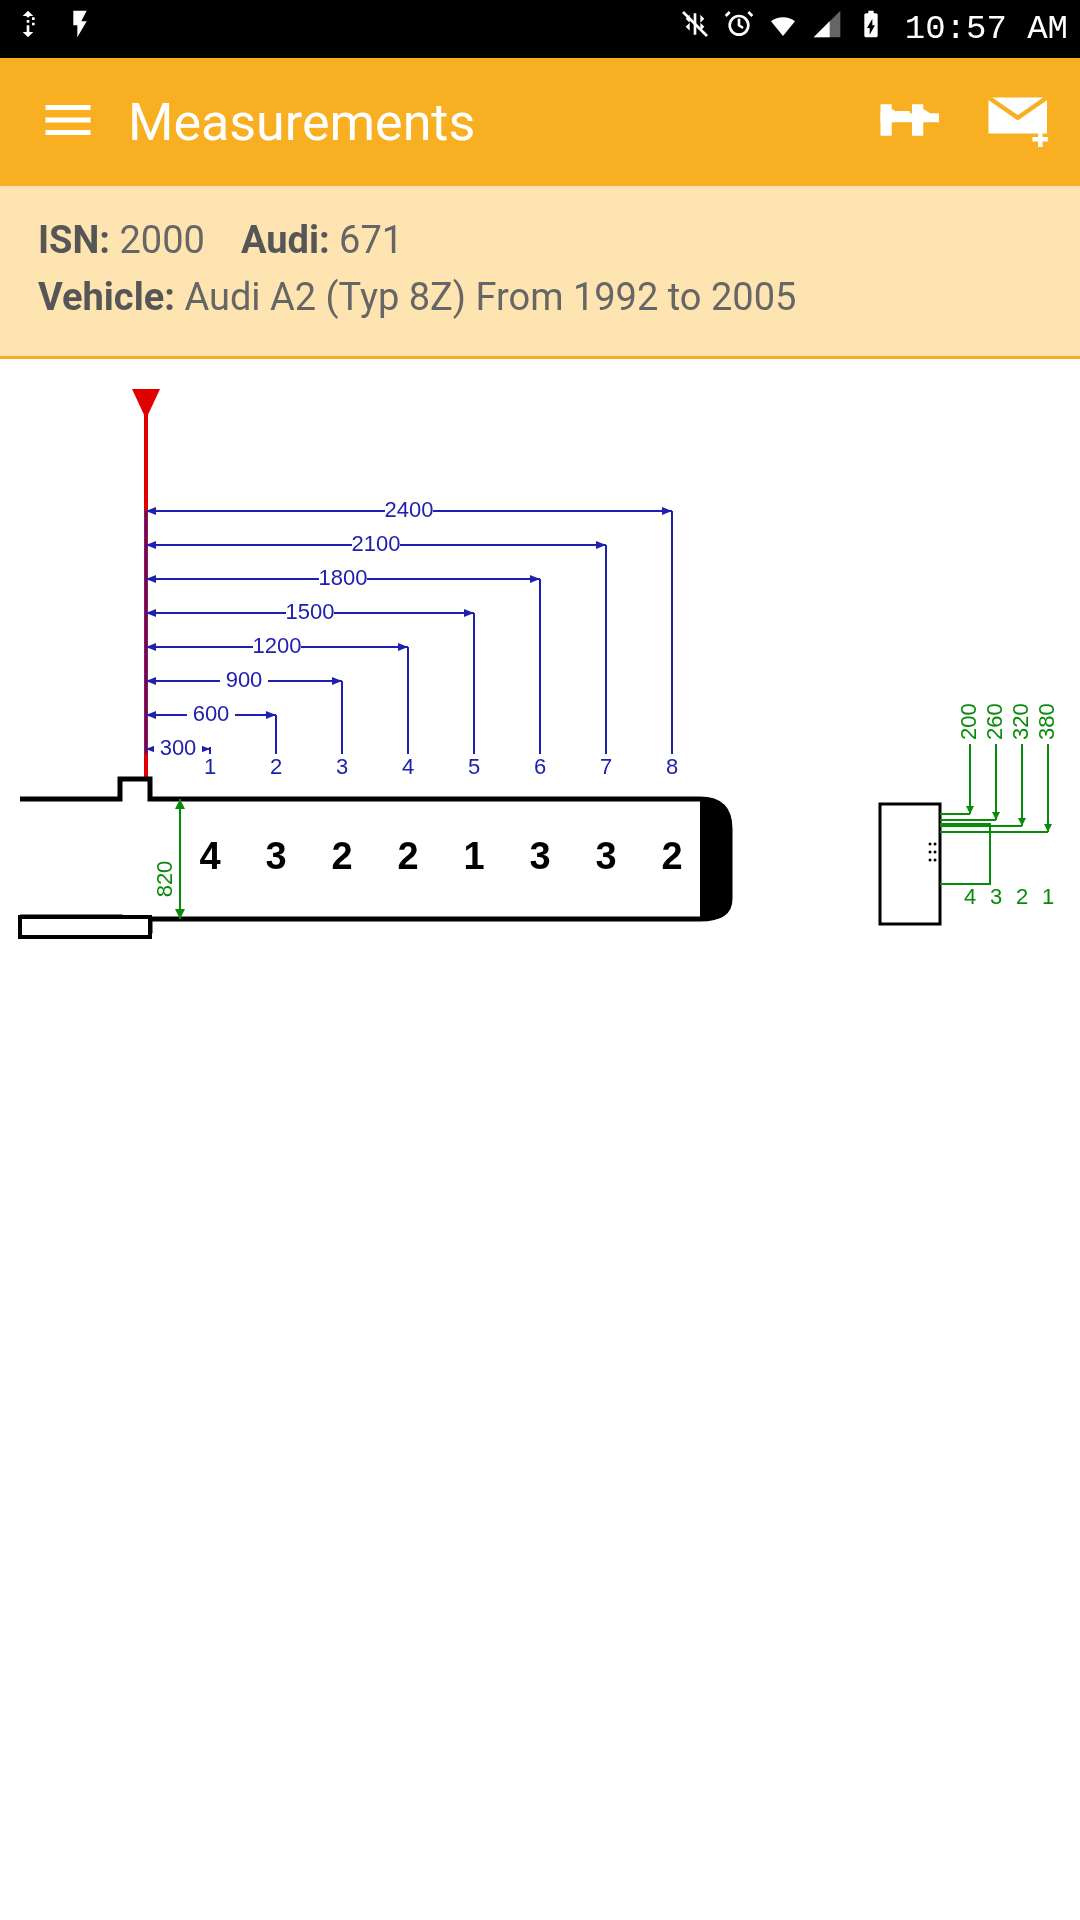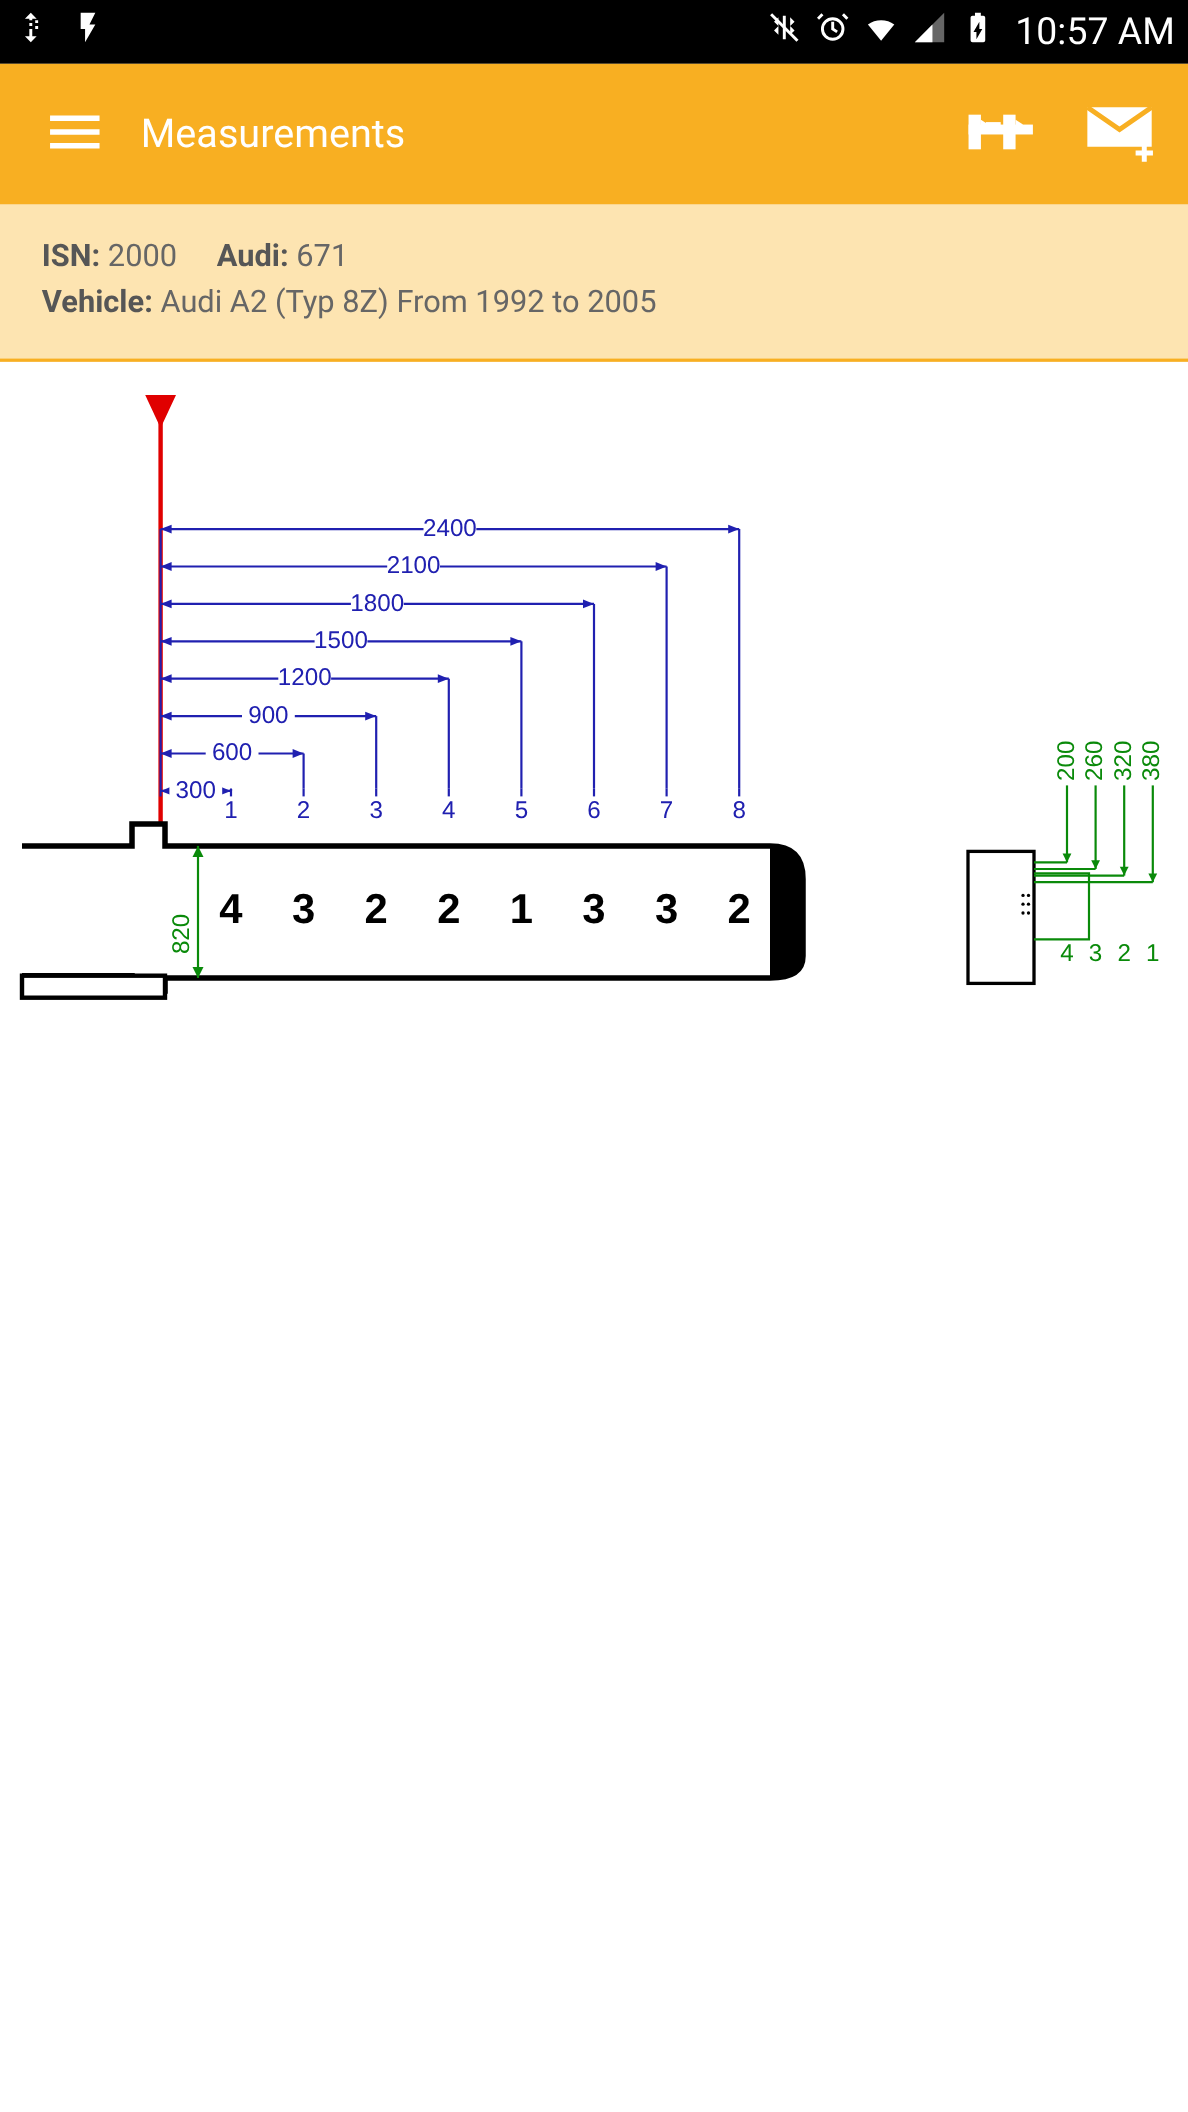--- a/index.html
+++ b/index.html
@@ -12,43 +12,44 @@
     }
     .status-bar {
       height: 58px;
       background: #000000;
       color: #ffffff;
       display: flex;
       align-items: center;
       justify-content: space-between;
       padding: 0 12px;
       font-size: 32px;
+      font-family: Liberation Mono, monospace;
     }
     .status-left { display: flex; gap: 20px; align-items: center; }
     .status-right { display: flex; gap: 12px; align-items: center; }
     .status-right .clock { font-size: 34px; margin-left: 6px; }
     .status-icon { width: 32px; height: 32px; fill: #ffffff; }
     .app-bar {
       height: 128px;
       background: #f8af22;
       display: flex;
       align-items: center;
       padding: 0 24px 0 38px;
       gap: 30px;
     }
     .hamburger { width: 60px; height: 60px; fill: #ffffff; }
-    .app-title { color: #ffffff; font-size: 36px; font-weight: 400; flex: 1; }
+    .app-title { color: #ffffff; font-size: 52px; font-weight: 400; flex: 1; }
     .app-actions { display: flex; gap: 36px; align-items: center; }
     .action-icon { width: 72px; height: 72px; }
     .info-panel {
       background: #fde4b1;
       padding: 26px 38px 30px 38px;
       border-bottom: 3px solid #f8af22;
     }
-    .info-row { font-size: 28px; color: #666666; line-height: 1.5; display: flex; flex-wrap: wrap; gap: 0 36px; }
+    .info-row { font-size: 38px; color: #666666; line-height: 1.5; display: flex; flex-wrap: wrap; gap: 0 36px; }
     .info-label { font-weight: 700; color: #565656; }
     .diagram-area {
       background: #ffffff;
       position: relative;
       height: 800px;
       width: 100%;
     }
     .diagram-svg { position: absolute; left: 0; top: 0; }
     .key-num { font-family: Arial, sans-serif; font-weight: 700; font-size: 38px; }
     .dim-text { font-family: Arial, sans-serif; font-size: 22px; fill: #2020b0; }

